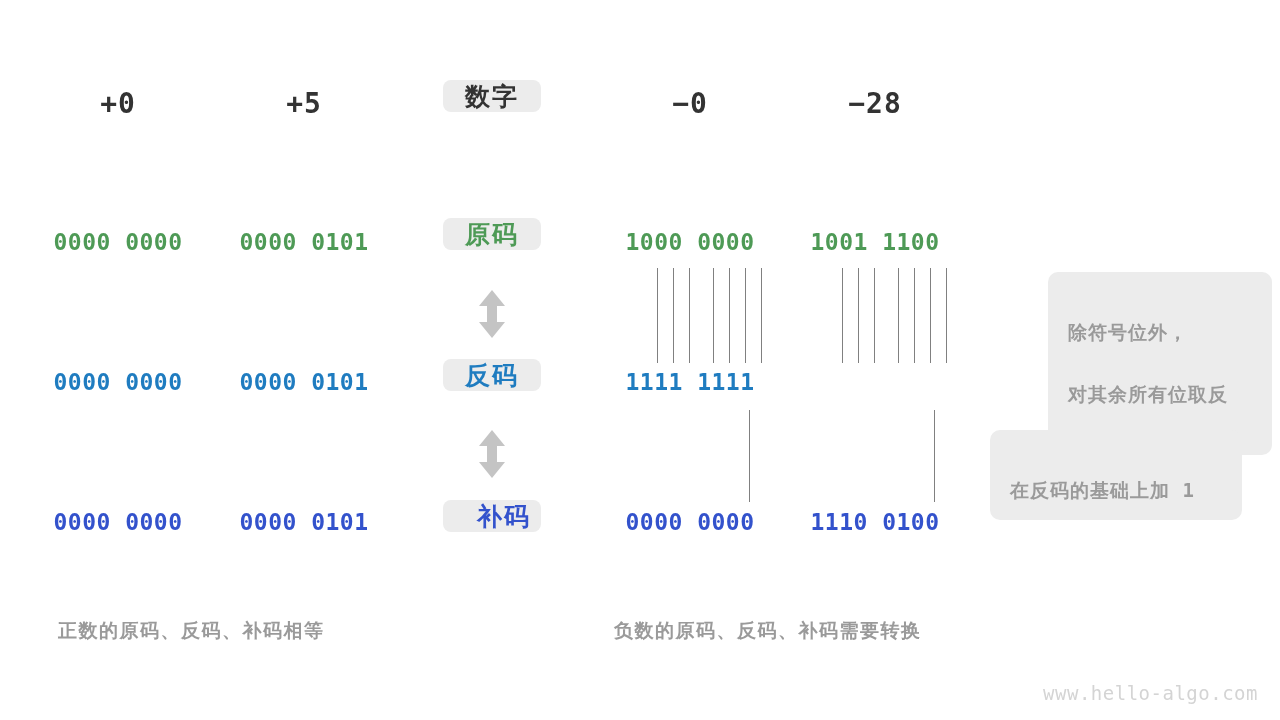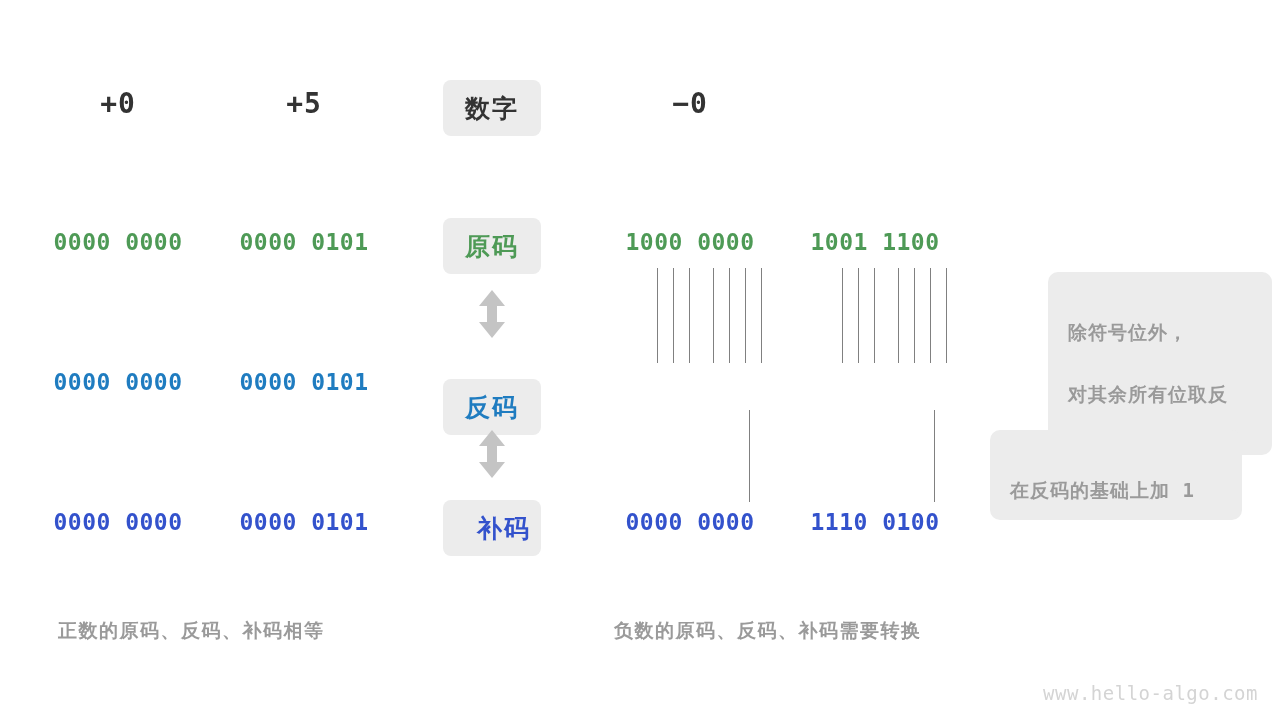--- a/index.html
+++ b/index.html
@@ -51,21 +51,21 @@
   }
   .c-green  { color: #4e9a56; }
   .c-blue   { color: #1f7cc0; }
   .c-indigo { color: #3352cc; }
 
   
   .badge {
     position: absolute;
     left: 443px;
     width: 98px;
-    height: 56px;
+    height: 32px;
     background: #ececec;
     border-radius: 8px;
     display: flex;
     align-items: center;
     justify-content: center;
     font-size: 25px;
     font-weight: bold;
     letter-spacing: 2px;
   }
   .badge-dark   { color: #333333; }
@@ -138,20 +138,21 @@
 <div id="canvas">
 
   <div class="num-head" style="left:38px;  width:160px;">+0</div>
 
   <div class="num-head" style="left:224px; width:160px;">+5</div>
 
   <div class="badge badge-dark" style="top:80px;">数字</div>
 
   <div class="num-head" style="left:610px; width:160px;">−0</div>
 
+  <div class="num-head" style="left:795px; width:160px;">−28</div>
 
   <div class="bits c-green" style="top:222px; left:38px;  width:160px;">0000 0000</div>
 
   <div class="bits c-green" style="top:222px; left:224px; width:160px;">0000 0101</div>
 
   <div class="badge badge-green" style="top:218px;">原码</div>
 
   <div class="bits c-green" style="top:222px; left:610px; width:160px;">1000 0000</div>
 
   <div class="bits c-green" style="top:222px; left:795px; width:160px;">1001 1100</div>
@@ -180,22 +181,23 @@
 
   <div class="callout" style="top:272px; left:1048px; width:224px;">
     <div>除符号位外，</div>
     <div>对其余所有位取反</div>
   </div>
 
   <div class="bits c-blue" style="top:362px; left:38px;  width:160px;">0000 0000</div>
 
   <div class="bits c-blue" style="top:362px; left:224px; width:160px;">0000 0101</div>
 
-  <div class="badge badge-blue" style="top:379px;">反码</div>
-
+  <div class="badge badge-blue" style="top:359px;">反码</div>
+
+  <div class="bits c-blue" style="top:362px; left:610px; width:160px;">1111 1111</div>
 
 
   <div class="dbl-arrow" style="top:428px;">
     <svg viewBox="0 0 34 52" xmlns="http://www.w3.org/2000/svg">
       <path d="M17 2 L30 18 L22 18 L22 34 L30 34 L17 50 L4 34 L12 34 L12 18 L4 18 Z" fill="#c4c4c4"></path>
     </svg>
   </div>
 
   <div class="tick" style="top:410px; height:92px; left:749px;"></div>
   <div class="tick" style="top:410px; height:92px; left:934px;"></div>

